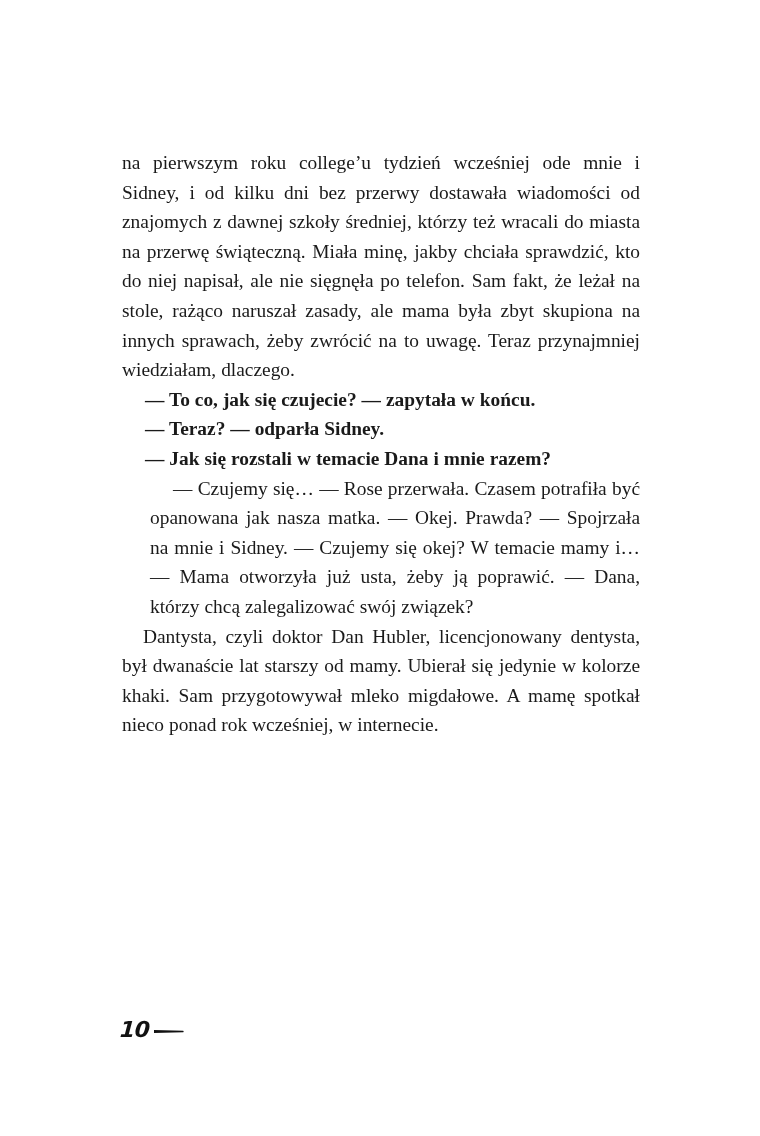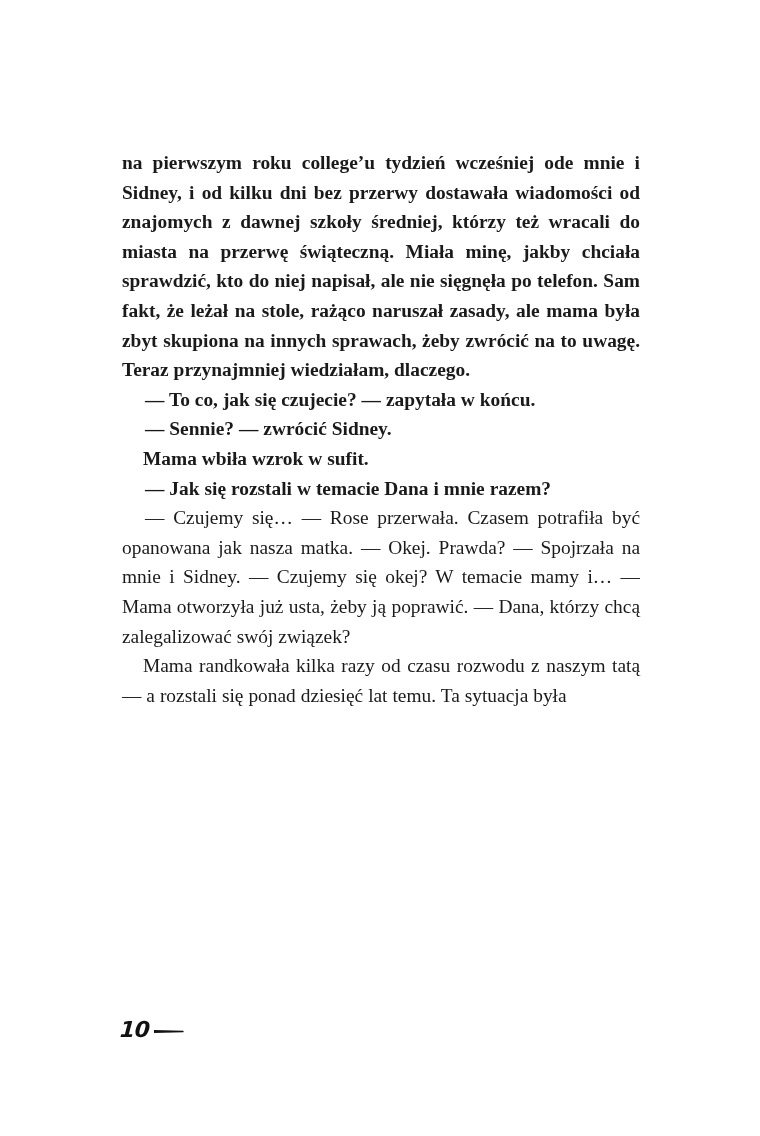--- a/index.html
+++ b/index.html
@@ -39,21 +39,20 @@
 
   .text-block p {
     margin: 0;
     padding: 0;
     text-align: justify;
   }
 
   
   .para-cont {
     text-indent: 0;
-    font-weight: bold;
   }
 
   
   .para-indent {
     text-indent: 21px;
   }
 
   
   .para-dialog {
     text-indent: 23px;
@@ -100,31 +99,30 @@
 <body>
 
 <div class="page">
 
   <div class="text-block">
 
     <p class="para-cont">na pierwszym roku college’u tydzień wcześniej ode mnie i Sidney, i od kilku dni bez przerwy dostawała wiadomości od znajomych z dawnej szkoły średniej, którzy też wracali do miasta na przerwę świąteczną. Miała minę, jakby chciała sprawdzić, kto do niej napisał, ale nie sięgnęła po telefon. Sam fakt, że leżał na stole, rażąco naruszał zasady, ale mama była zbyt skupiona na innych sprawach, żeby zwrócić na to uwagę. Teraz przynajmniej wiedziałam, dlaczego.</p>
 
     <p class="para-dialog">— To co, jak się czujecie? — zapytała w końcu.</p>
 
-    <p class="para-dialog">— Sennie? — zwrócić Sidney.</p>
+    <p class="para-dialog">— Teraz? — odparła Sidney.</p>
 
-    <p class="para-short" style="text-indent:21px;">Mama wbiła wzrok w sufit.</p>
 
     <p class="para-dialog">— Jak się rozstali w temacie Dana i mnie razem?</p>
 
 
-    <p class="para-indent" style="text-indent:23px;">— Czujemy się… — Rose przerwała. Czasem potrafiła być opanowana jak nasza matka. — Okej. Prawda? — Spojrzała na mnie i Sidney. — Czujemy się okej? W temacie mamy i… — Mama otworzyła już usta, żeby ją poprawić. — Dana, którzy chcą zalegalizować swój związek?</p>
+    <p class="para-indent" style="text-indent:23px;margin-left:28px;">— Czujemy się… — Rose przerwała. Czasem potrafiła być opanowana jak nasza matka. — Okej. Prawda? — Spojrzała na mnie i Sidney. — Czujemy się okej? W temacie mamy i… — Mama otworzyła już usta, żeby ją poprawić. — Dana, którzy chcą zalegalizować swój związek?</p>
 
+    <p class="para-indent">Dantysta, czyli doktor Dan Hubler, licencjonowany dentysta, był dwanaście lat starszy od mamy. Ubierał się jedynie w kolorze khaki. Sam przygotowywał mleko migdałowe. A mamę spotkał nieco ponad rok wcześniej, w internecie.</p>
 
-    <p class="para-indent">Mama randkowała kilka razy od czasu rozwodu z naszym tatą — a rozstali się ponad dziesięć lat temu. Ta sytuacja była</p>
 
   </div>
 
   <div class="folio">
     <span class="folio-number">10</span>
     <span class="folio-rule"></span>
   </div>
 
 </div>
 

